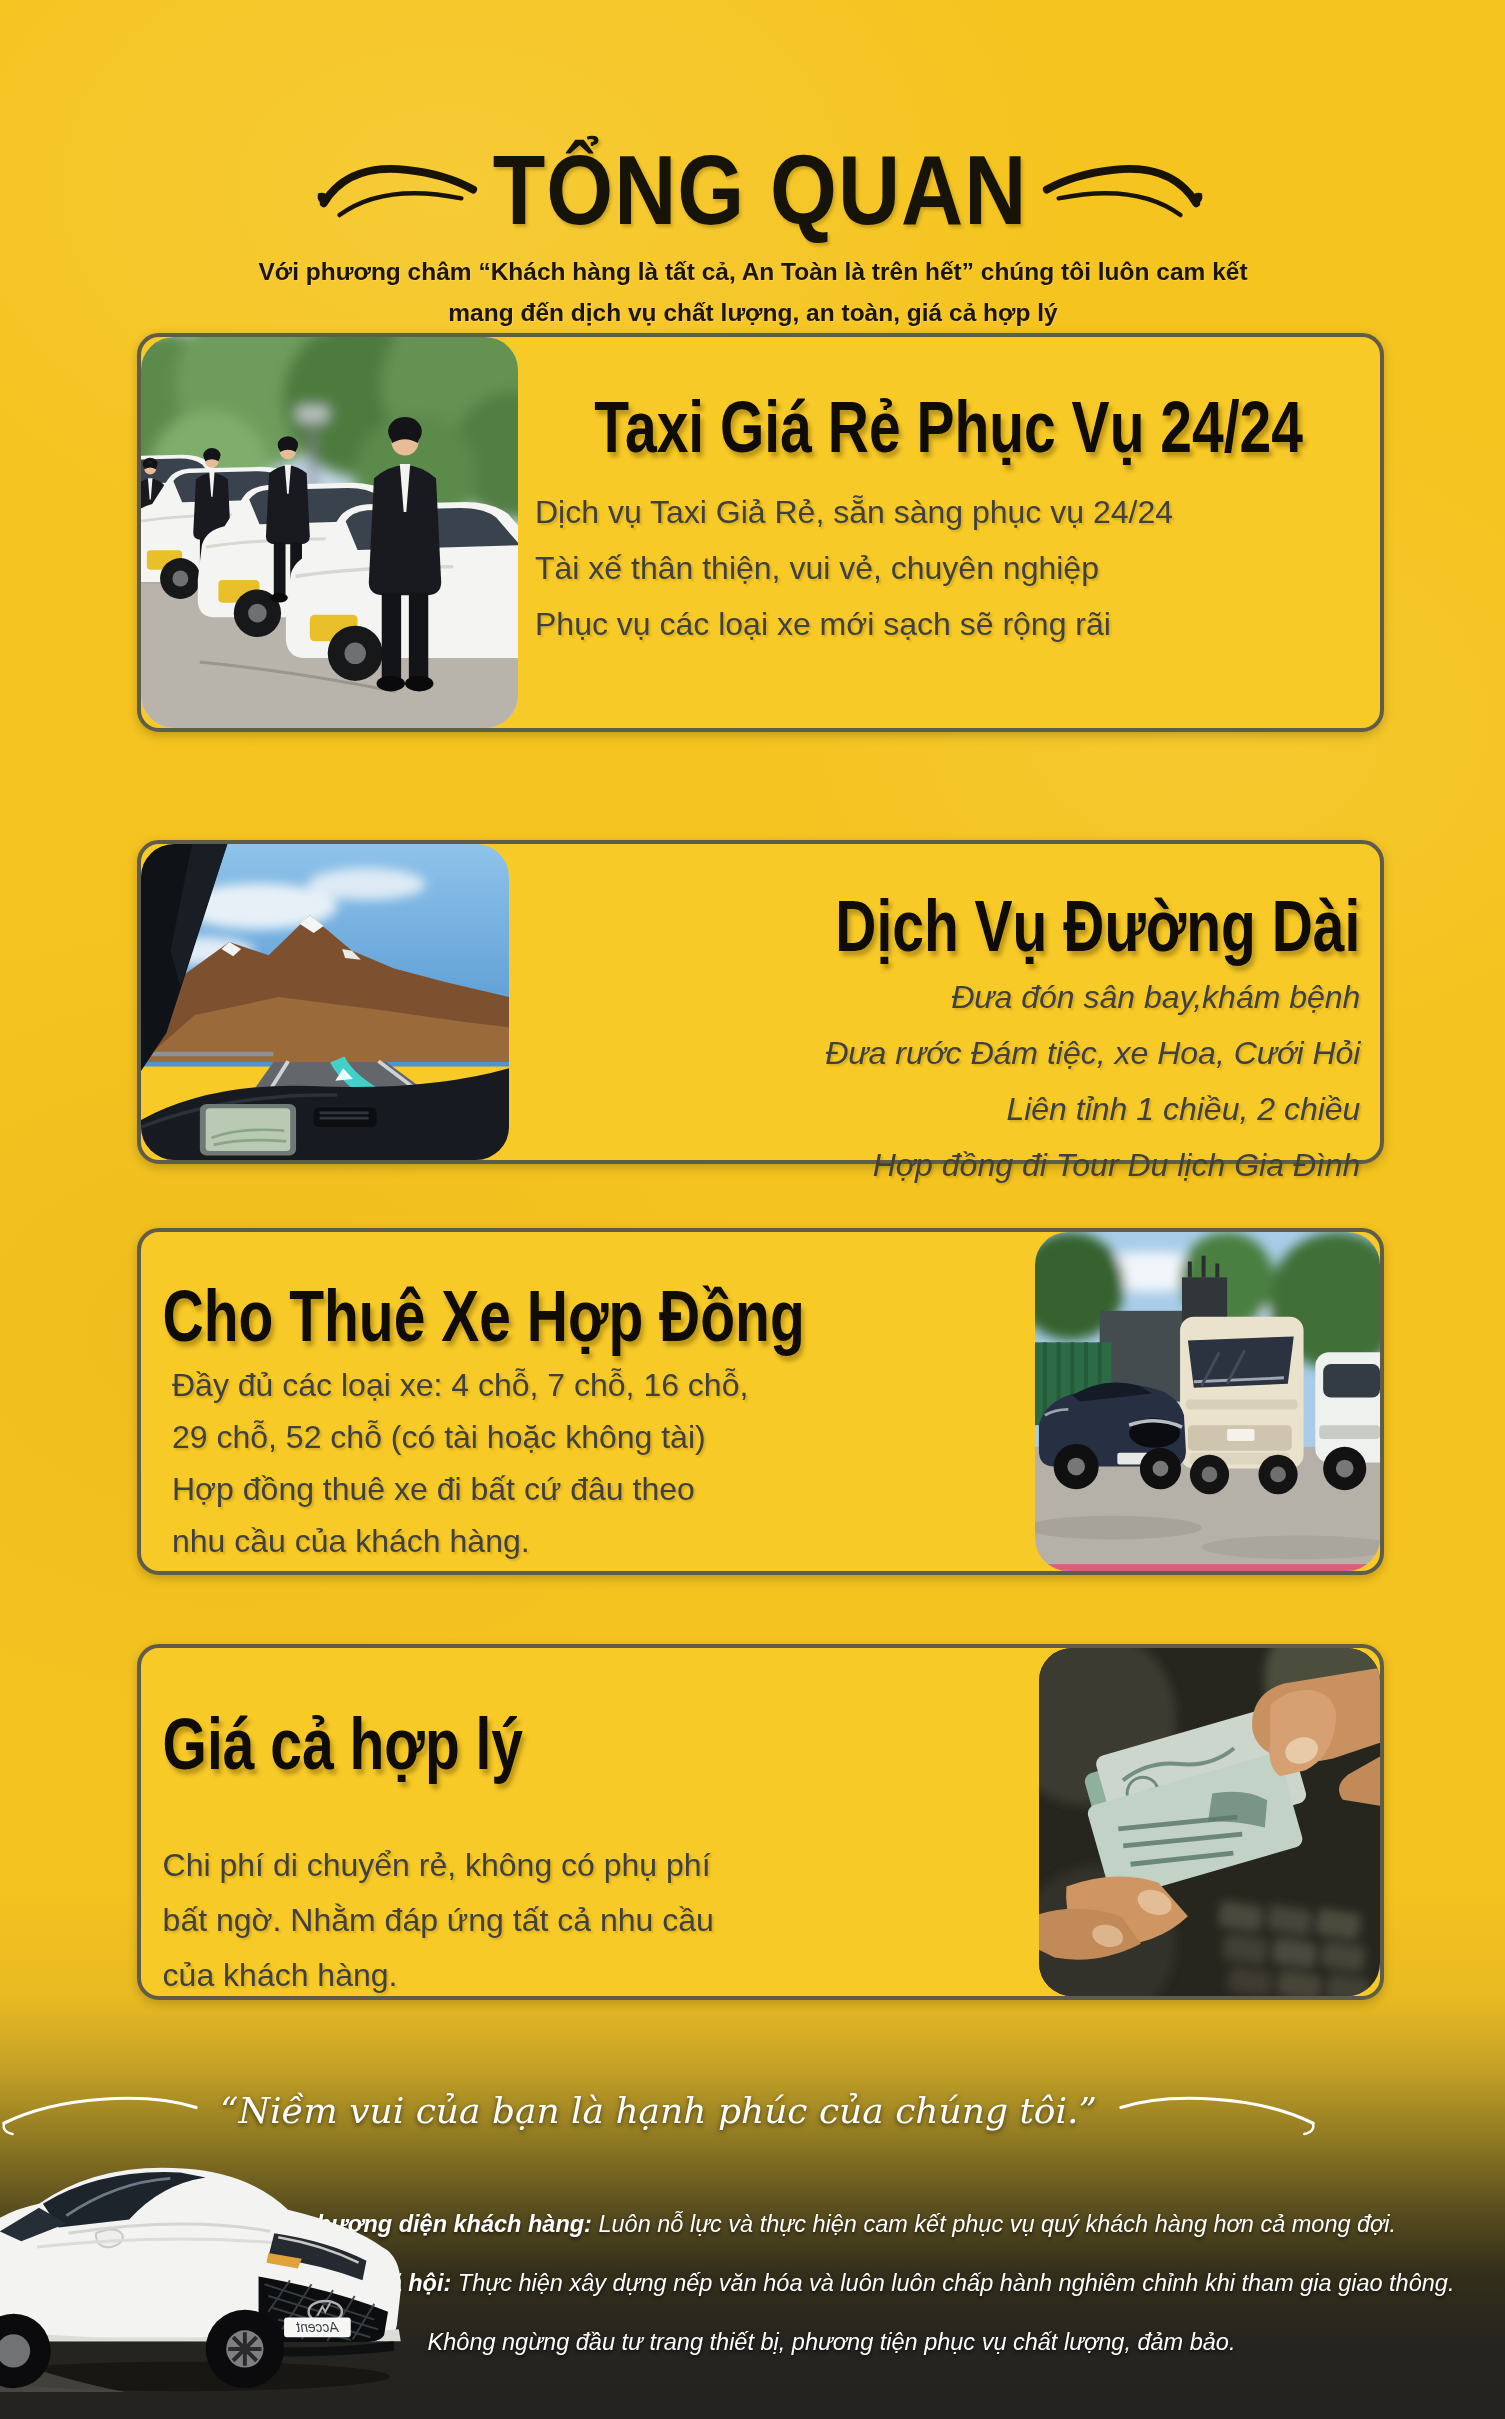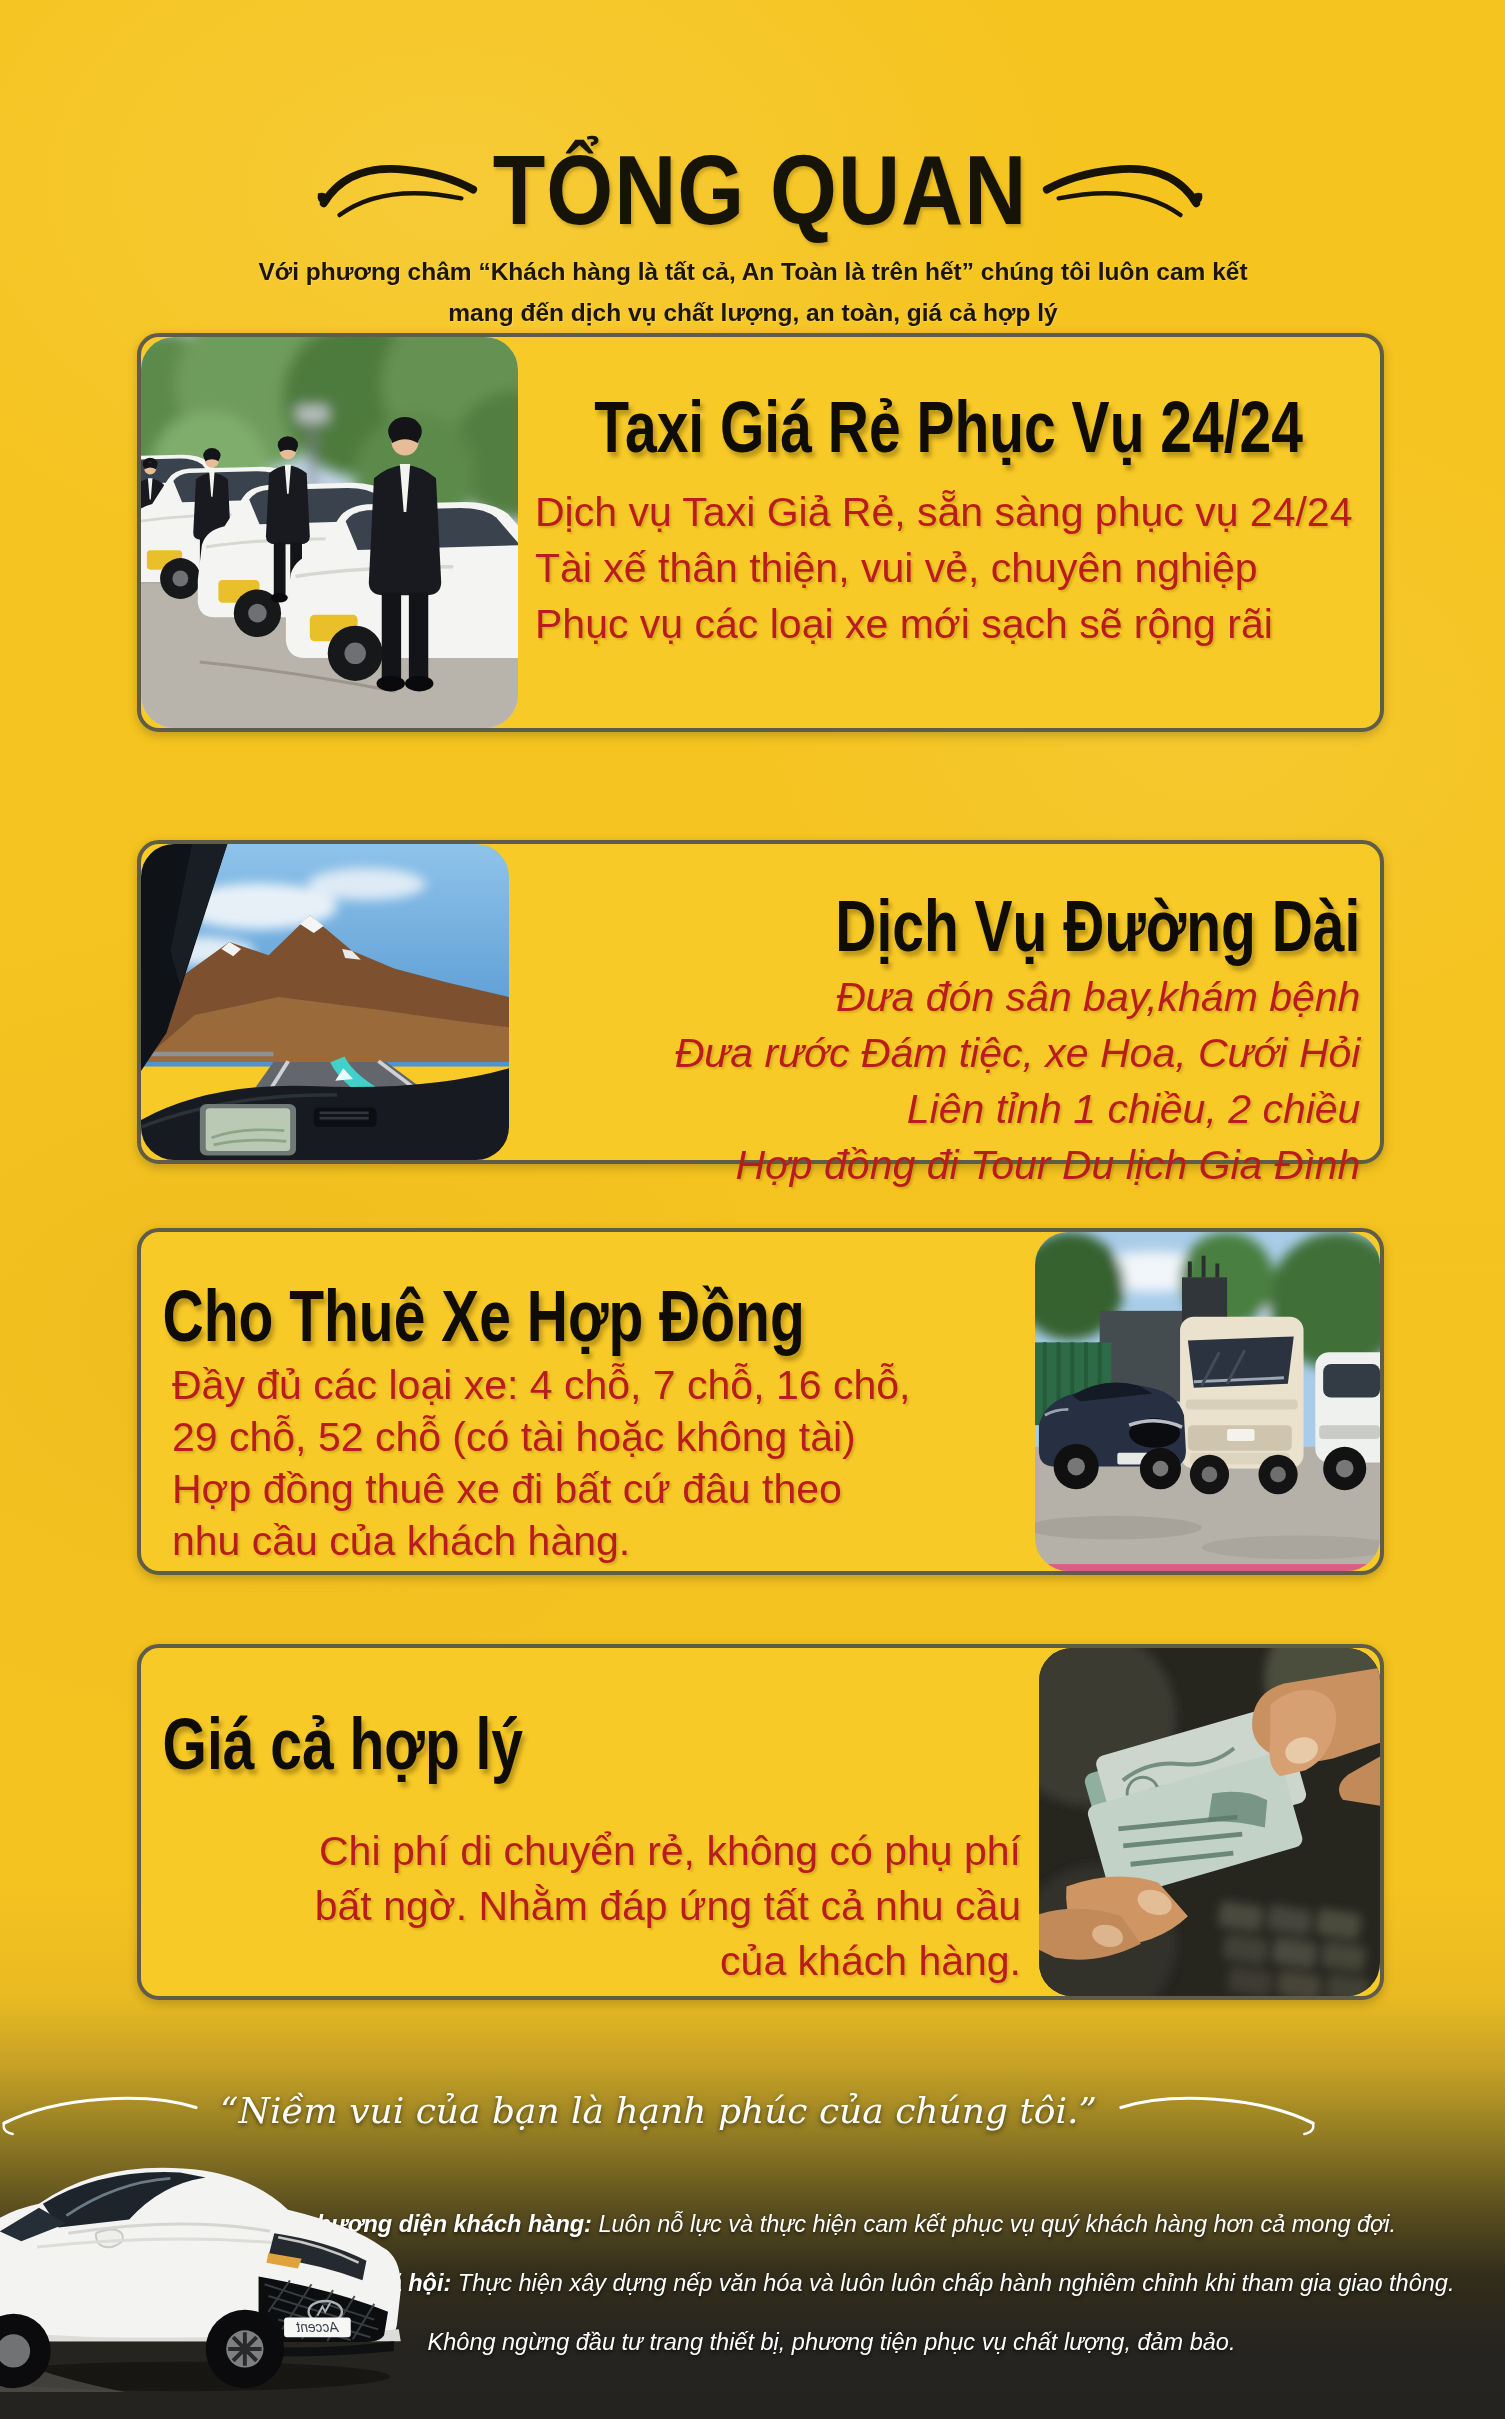--- a/index.html
+++ b/index.html
@@ -42,39 +42,39 @@
     background:#f8ca27; border:4.9px solid #5f5c49; border-radius:22px;
     box-shadow:0 3.9px 9.8px rgba(90,70,10,.30); box-sizing:border-box;
   }
   .photo{position:absolute; top:0; bottom:0; overflow:hidden; border-radius:33px;}
   .photo svg{width:100%; height:100%; display:block;}
   .card-title{
     position:absolute; font-weight:700; font-size:57px; color:#0f0c06;
     transform:scaleY(1.26); transform-origin:top center; white-space:nowrap;
     text-shadow:2.9px 3.9px 3.9px rgba(90,65,0,.38); line-height:1;
   }
-  .card-body{position:absolute; font-size:41px; color:#b91c1c;
+  .card-body{position:absolute; font-size:32px; color:#404040;
     text-shadow:2px 2px 2px rgba(120,90,0,.25);}
   .card-body p{margin:0;}
   #card1{top:333px; height:399px;}
   #card1 .photo{left:0; width:377px;}
   #card1 .card-title{left:392px; right:15.7px; text-align:center; top:55px;}
   #card1 .card-body{left:394px; top:147px; line-height:56px;}
   #card2{top:840px; height:324px;}
   #card2 .photo{left:0; width:368px;}
   #card2 .card-title{left:382px; right:19.6px; text-align:right; top:47px; transform-origin:top right;}
   #card2 .card-body{left:382px; right:19.6px; top:125px; line-height:56px; text-align:right;font-style:italic;}
   #card3{top:1228px; height:347px;}
   #card3 .photo{right:0; width:345px;}
   #card3 .card-title{left:21.6px; top:49px; text-align:left; transform-origin:top left;}
   #card3 .card-body{left:31px; right:363px; top:127px; line-height:52px;}
   #card4{top:1644px; height:356px;}
   #card4 .photo{right:0; width:341px;}
   #card4 .card-title{left:21.6px; top:61px; text-align:left; transform-origin:top left;}
-  #card4 .card-body{left:21.6px; right:359px; top:176px; line-height:55px;text-align:right;}
+  #card4 .card-body{left:21.6px; right:359px; top:190px; line-height:55px;}
   
   .quote-row{
     position:absolute; top:2082px; left:0; right:0;
     display:flex; align-items:center; gap:19px; color:#fff;
   }
   .quote-text{
     font-family:"DejaVu Serif", serif; font-style:italic; font-size:36px;
     text-shadow:0 2px 4.9px rgba(0,0,0,.6); white-space:nowrap;
   }
   .fswash{width:201px; height:57px; flex:0 0 auto;}

